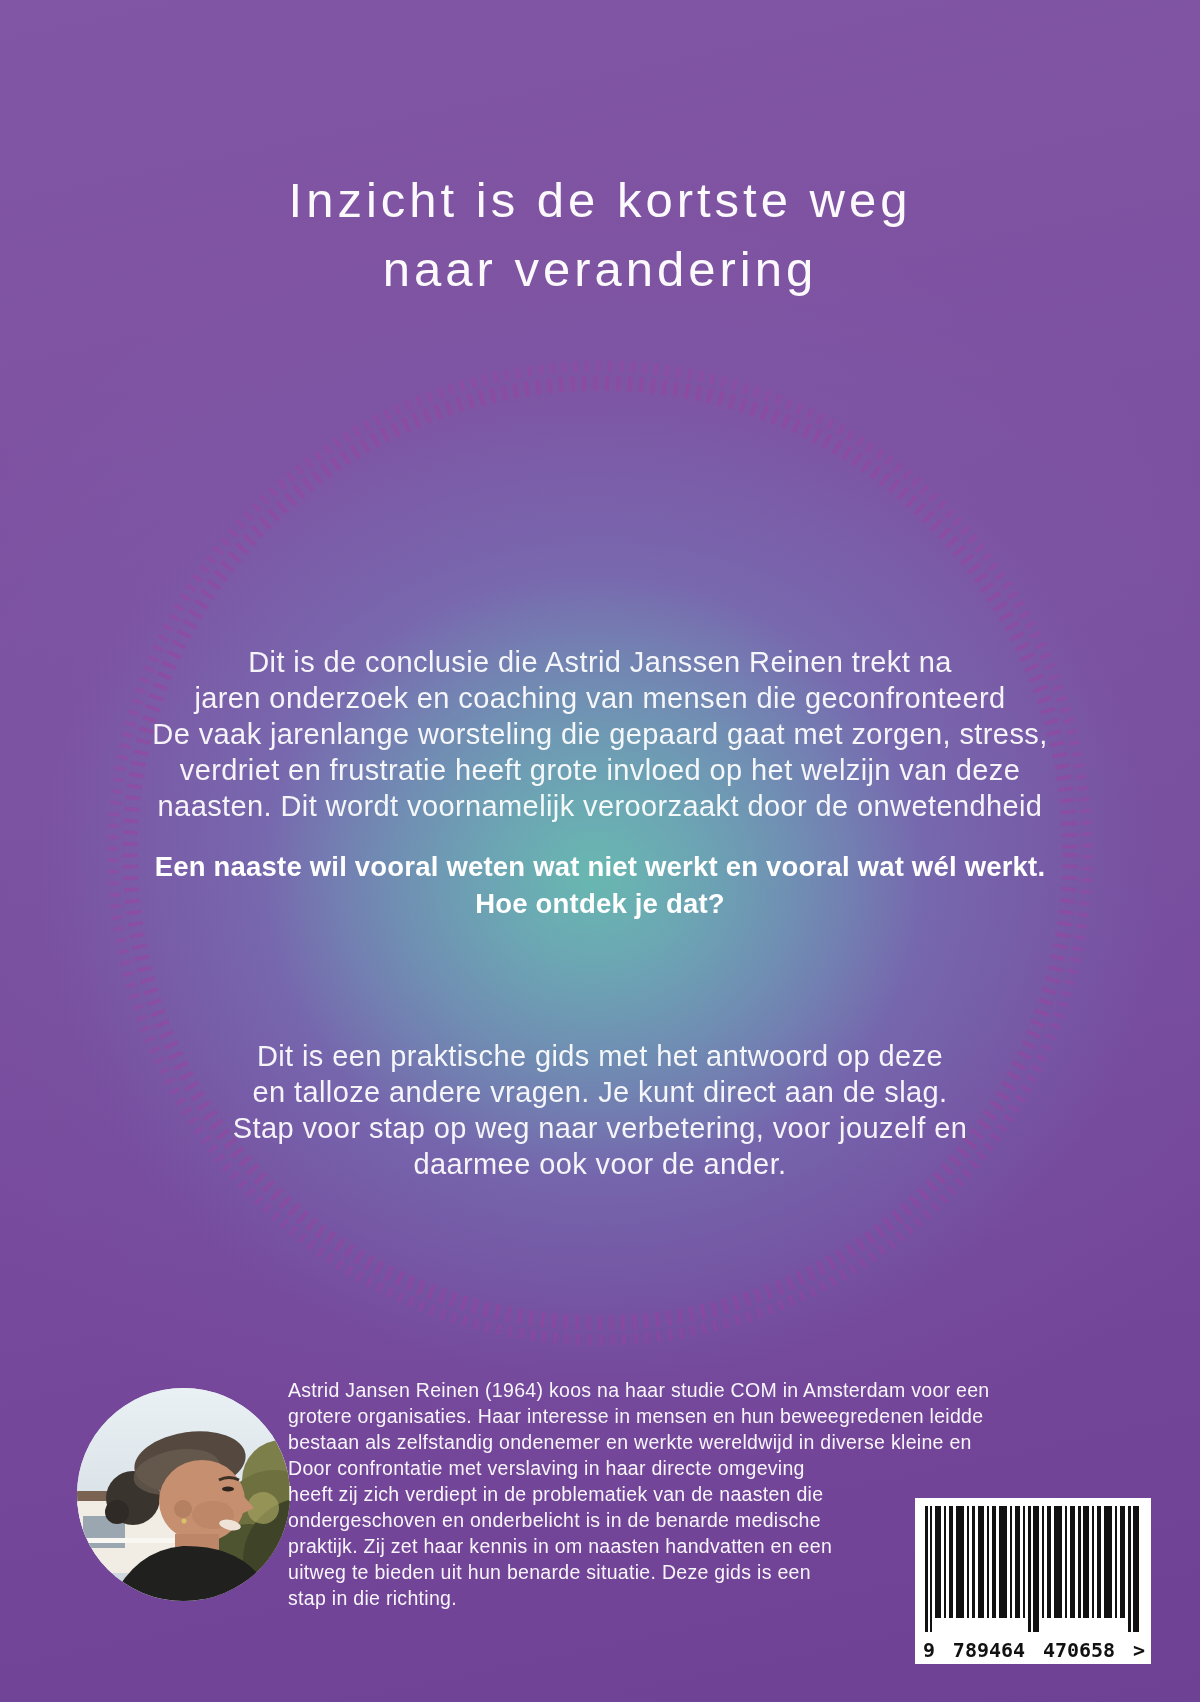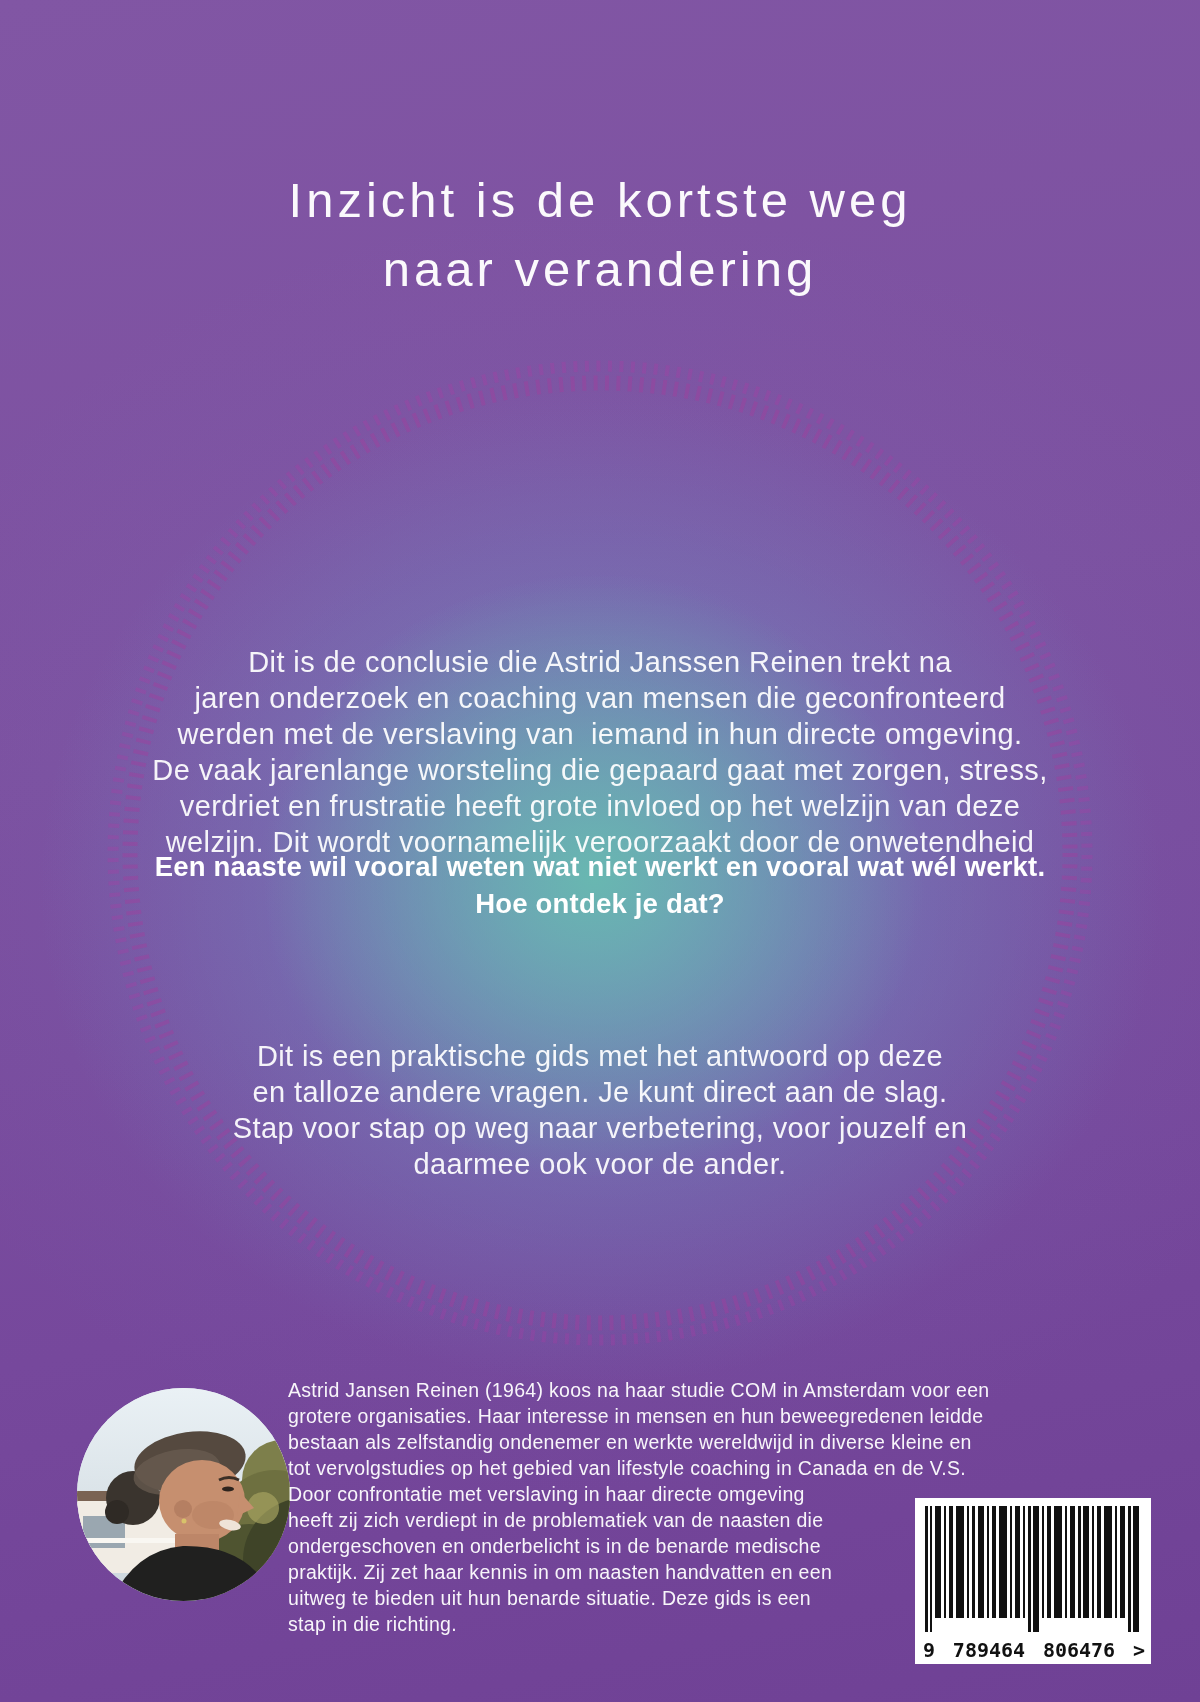--- a/index.html
+++ b/index.html
@@ -49,24 +49,23 @@
   </svg>
 
   <div class="textblock tagline">
     <div>Inzicht is de kortste weg</div>
     <div>naar verandering</div>
   </div>
 
   <div class="textblock intro">
     <div>Dit is de conclusie die Astrid Janssen Reinen trekt na</div>
     <div>jaren onderzoek en coaching van mensen die geconfronteerd</div>
-    <div>werden met de verslaving van &nbsp;iemand in hun directe omgeving.</div>
     <div>De vaak jarenlange worsteling die gepaard gaat met zorgen, stress,</div>
     <div>verdriet en frustratie heeft grote invloed op het welzijn van deze</div>
-    <div>welzijn. Dit wordt voornamelijk veroorzaakt door de onwetendheid</div>
+    <div>naasten. Dit wordt voornamelijk veroorzaakt door de onwetendheid</div>
   </div>
 
   <div class="textblock highlight">
     <div>Een naaste wil vooral weten wat niet werkt en vooral wat wél werkt.</div>
     <div>Hoe ontdek je dat?</div>
   </div>
 
   <div class="textblock closing">
     <div>Dit is een praktische gids met het antwoord op deze</div>
     <div>en talloze andere vragen. Je kunt direct aan de slag.</div>
@@ -116,21 +115,20 @@
       <rect x="98" y="146" width="44" height="32" fill="#bd8668"></rect>
 
       <path d="M34,213 Q58,162 106,158 Q168,157 192,202 L192,213 Z" fill="#20201f"></path>
     </svg>
   </div>
 
   <div class="bio">
     <div>Astrid Jansen Reinen (1964) koos na haar studie COM in Amsterdam voor een</div>
     <div>grotere organisaties. Haar interesse in mensen en hun beweegredenen leidde</div>
     <div>bestaan als zelfstandig ondenemer en werkte wereldwijd in diverse kleine en</div>
-    <div>tot vervolgstudies op het gebied van lifestyle coaching in Canada en de V.S.</div>
     <div>Door confrontatie met verslaving in haar directe omgeving</div>
     <div>heeft zij zich verdiept in de problematiek van de naasten die</div>
     <div>ondergeschoven en onderbelicht is in de benarde medische</div>
     <div>praktijk. Zij zet haar kennis in om naasten handvatten en een</div>
     <div>uitweg te bieden uit hun benarde situatie. Deze gids is een</div>
     <div>stap in die richting.</div>
   </div>
 
   <div class="barcode">
     <svg class="bars" width="216" height="130" viewBox="0 0 216 130" aria-hidden="true">
@@ -164,18 +162,18 @@
         <rect x="179" y="0" width="8" height="112"></rect>
         <rect x="190" y="0" width="2" height="112"></rect>
         <rect x="195" y="0" width="5" height="112"></rect>
         <rect x="203" y="0" width="3" height="126"></rect>
         <rect x="208" y="0" width="6" height="126"></rect>
       </g>
     </svg>
     <div class="digits">
       <span>9</span>
       <span>789464</span>
-      <span>806476</span>
+      <span>470658</span>
       <span>&gt;</span>
     </div>
   </div>
 
 </div>
 
 </body></html>

